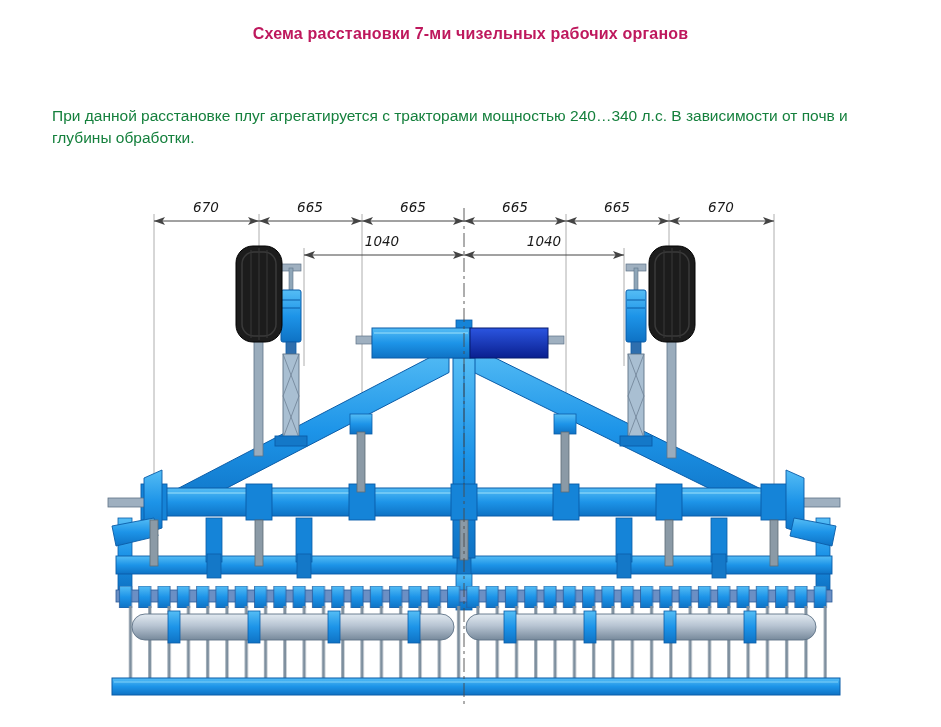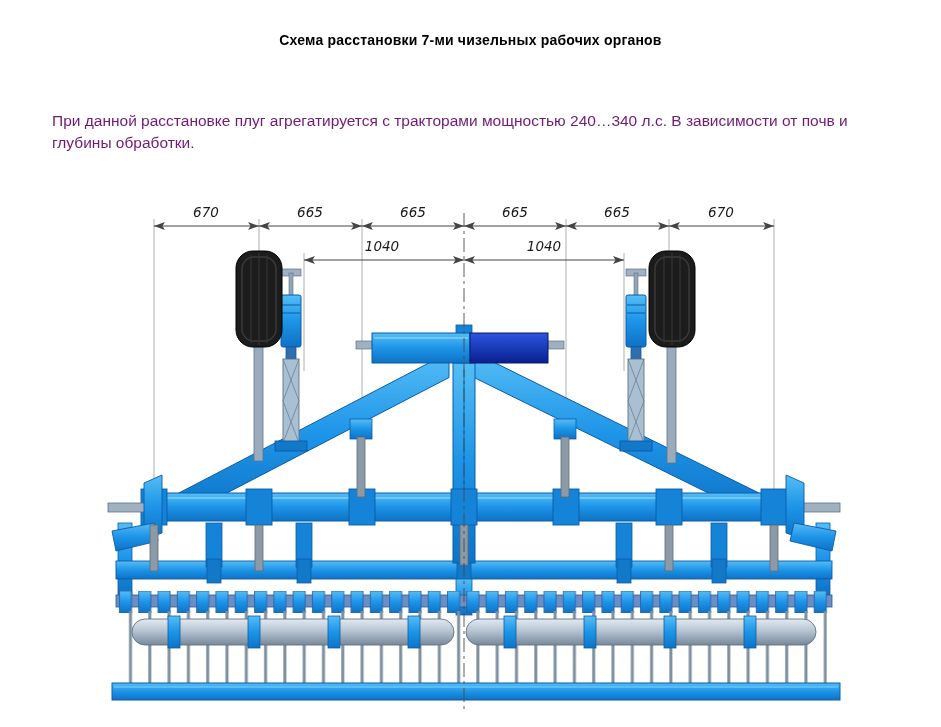--- a/index.html
+++ b/index.html
@@ -3,26 +3,26 @@
 <meta charset="utf-8">
 <style>
   html,body{margin:0;padding:0;background:#ffffff;}
   body{
     width:941px;height:727px;overflow:hidden;
     font-family:"Liberation Sans", sans-serif;color:#111;
     position:relative;
   }
   .page{padding-top:24px;}
   .page-title{
-    margin:8px;text-align:center;font-size:14px;font-weight:700;color:#000000;
+    margin:1px;text-align:center;font-size:16px;font-weight:700;color:#be185d;
     letter-spacing:.2px;
   }
   .intro-text{
     margin:62px 52px 0 52px;max-width:858px;
-    font-size:15.5px;line-height:1.45;color:#701a75;
+    font-size:15.5px;line-height:1.45;color:#15803d;
   }
   .diagram-figure{margin:34px 0 0 4px;}
   svg text.dim{
     font-family:"DejaVu Sans", sans-serif;font-style:italic;
     font-size:13.5px;fill:#1a1a1a;
   }
 </style>
 </head>
 <body>
 

